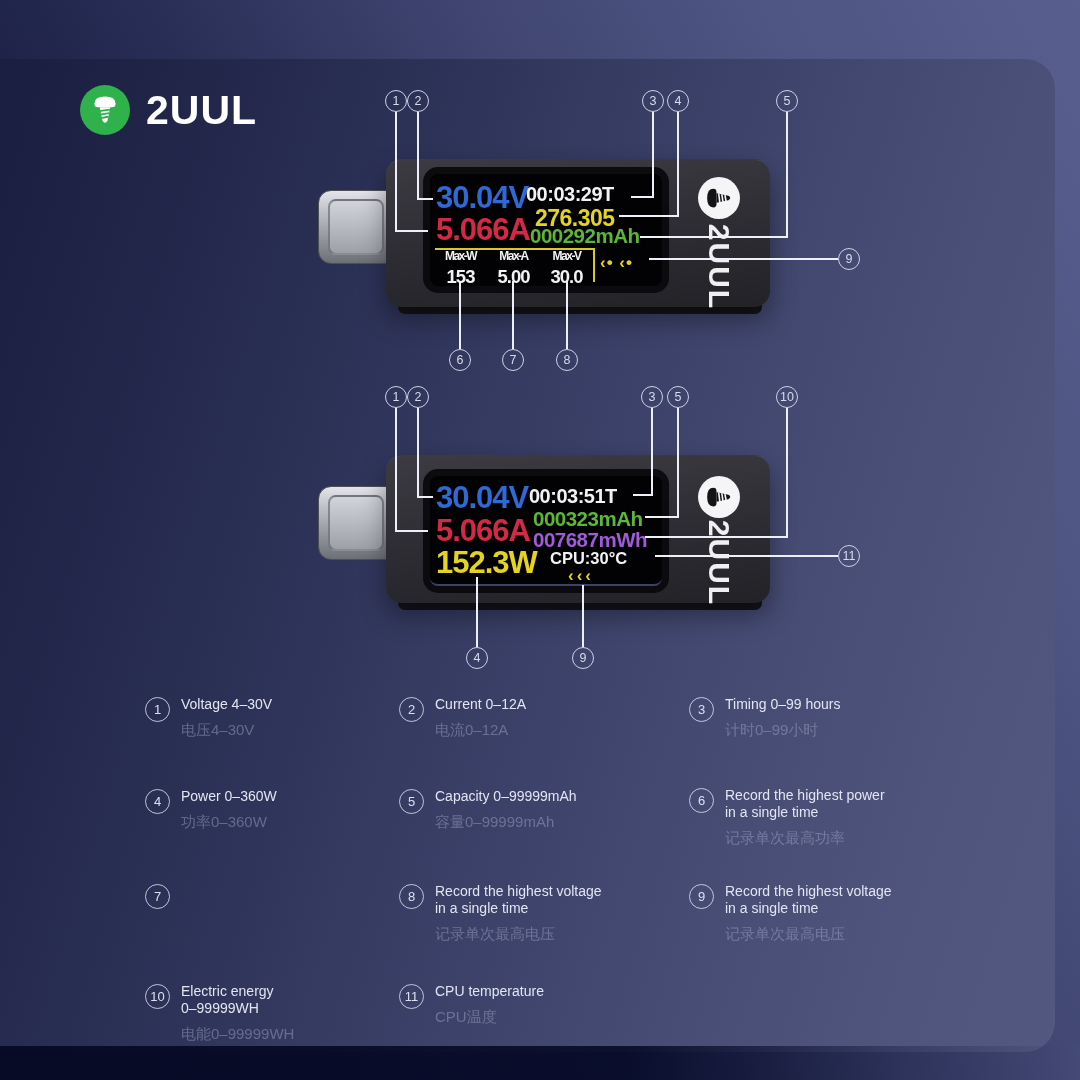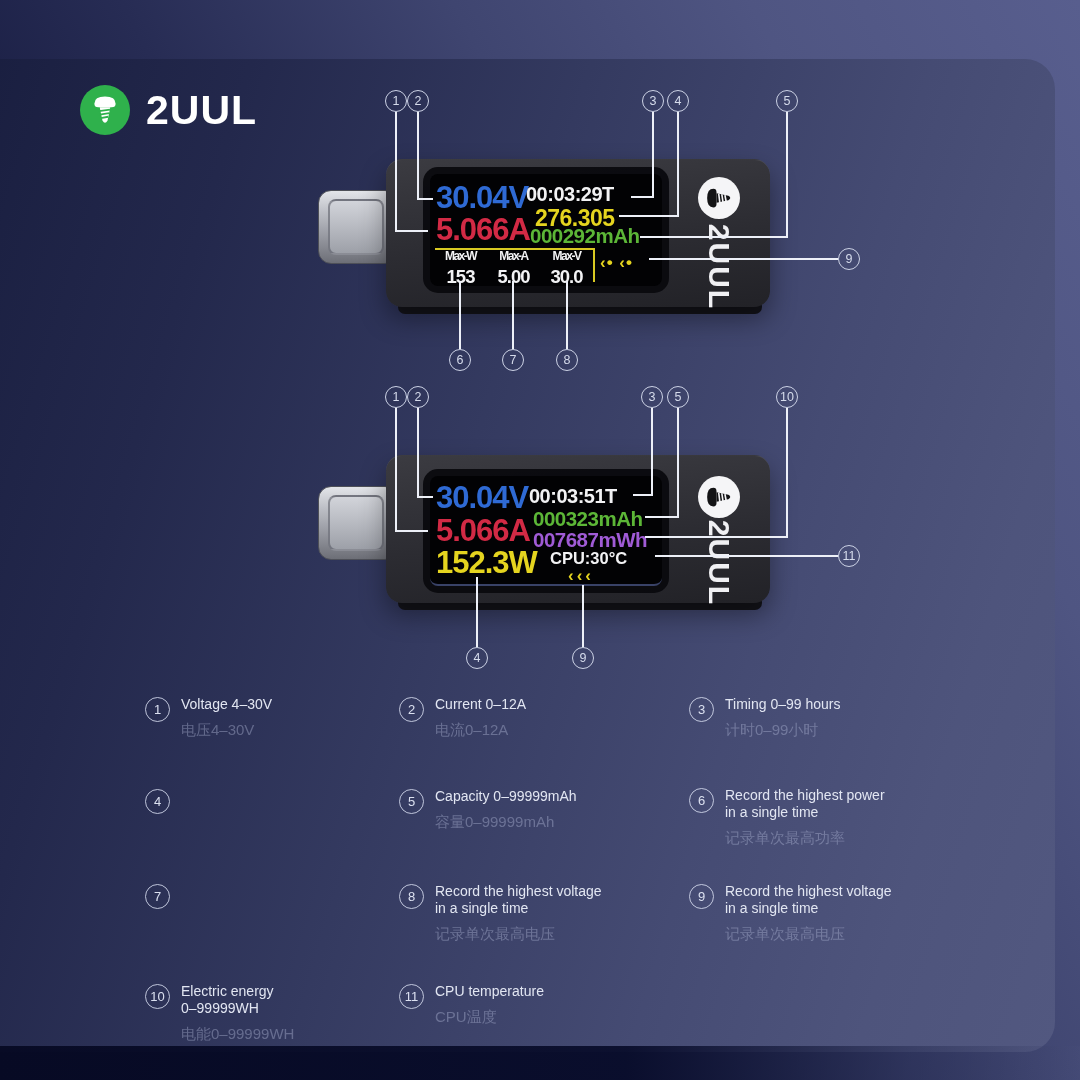--- a/index.html
+++ b/index.html
@@ -206,20 +206,24 @@
   </div>
   <div class="lg" style="left:689px;top:696px">
     <div class="lg-num">3</div>
     <div>
         <div class="lg-en">Timing 0–99 hours</div>
          <div class="lg-zh">计时0–99小时</div>
       </div>
   </div>
   <div class="lg" style="left:145px;top:788px">
     <div class="lg-num">4</div>
+    <div>
+        <div class="lg-en">Power 0–360W</div>
+         <div class="lg-zh">功率0–360W</div>
+      </div>
   </div>
   <div class="lg" style="left:399px;top:788px">
     <div class="lg-num">5</div>
     <div>
         <div class="lg-en">Capacity 0–99999mAh</div>
          <div class="lg-zh">容量0–99999mAh</div>
       </div>
   </div>
   <div class="lg" style="left:689px;top:787px">
     <div class="lg-num">6</div>

